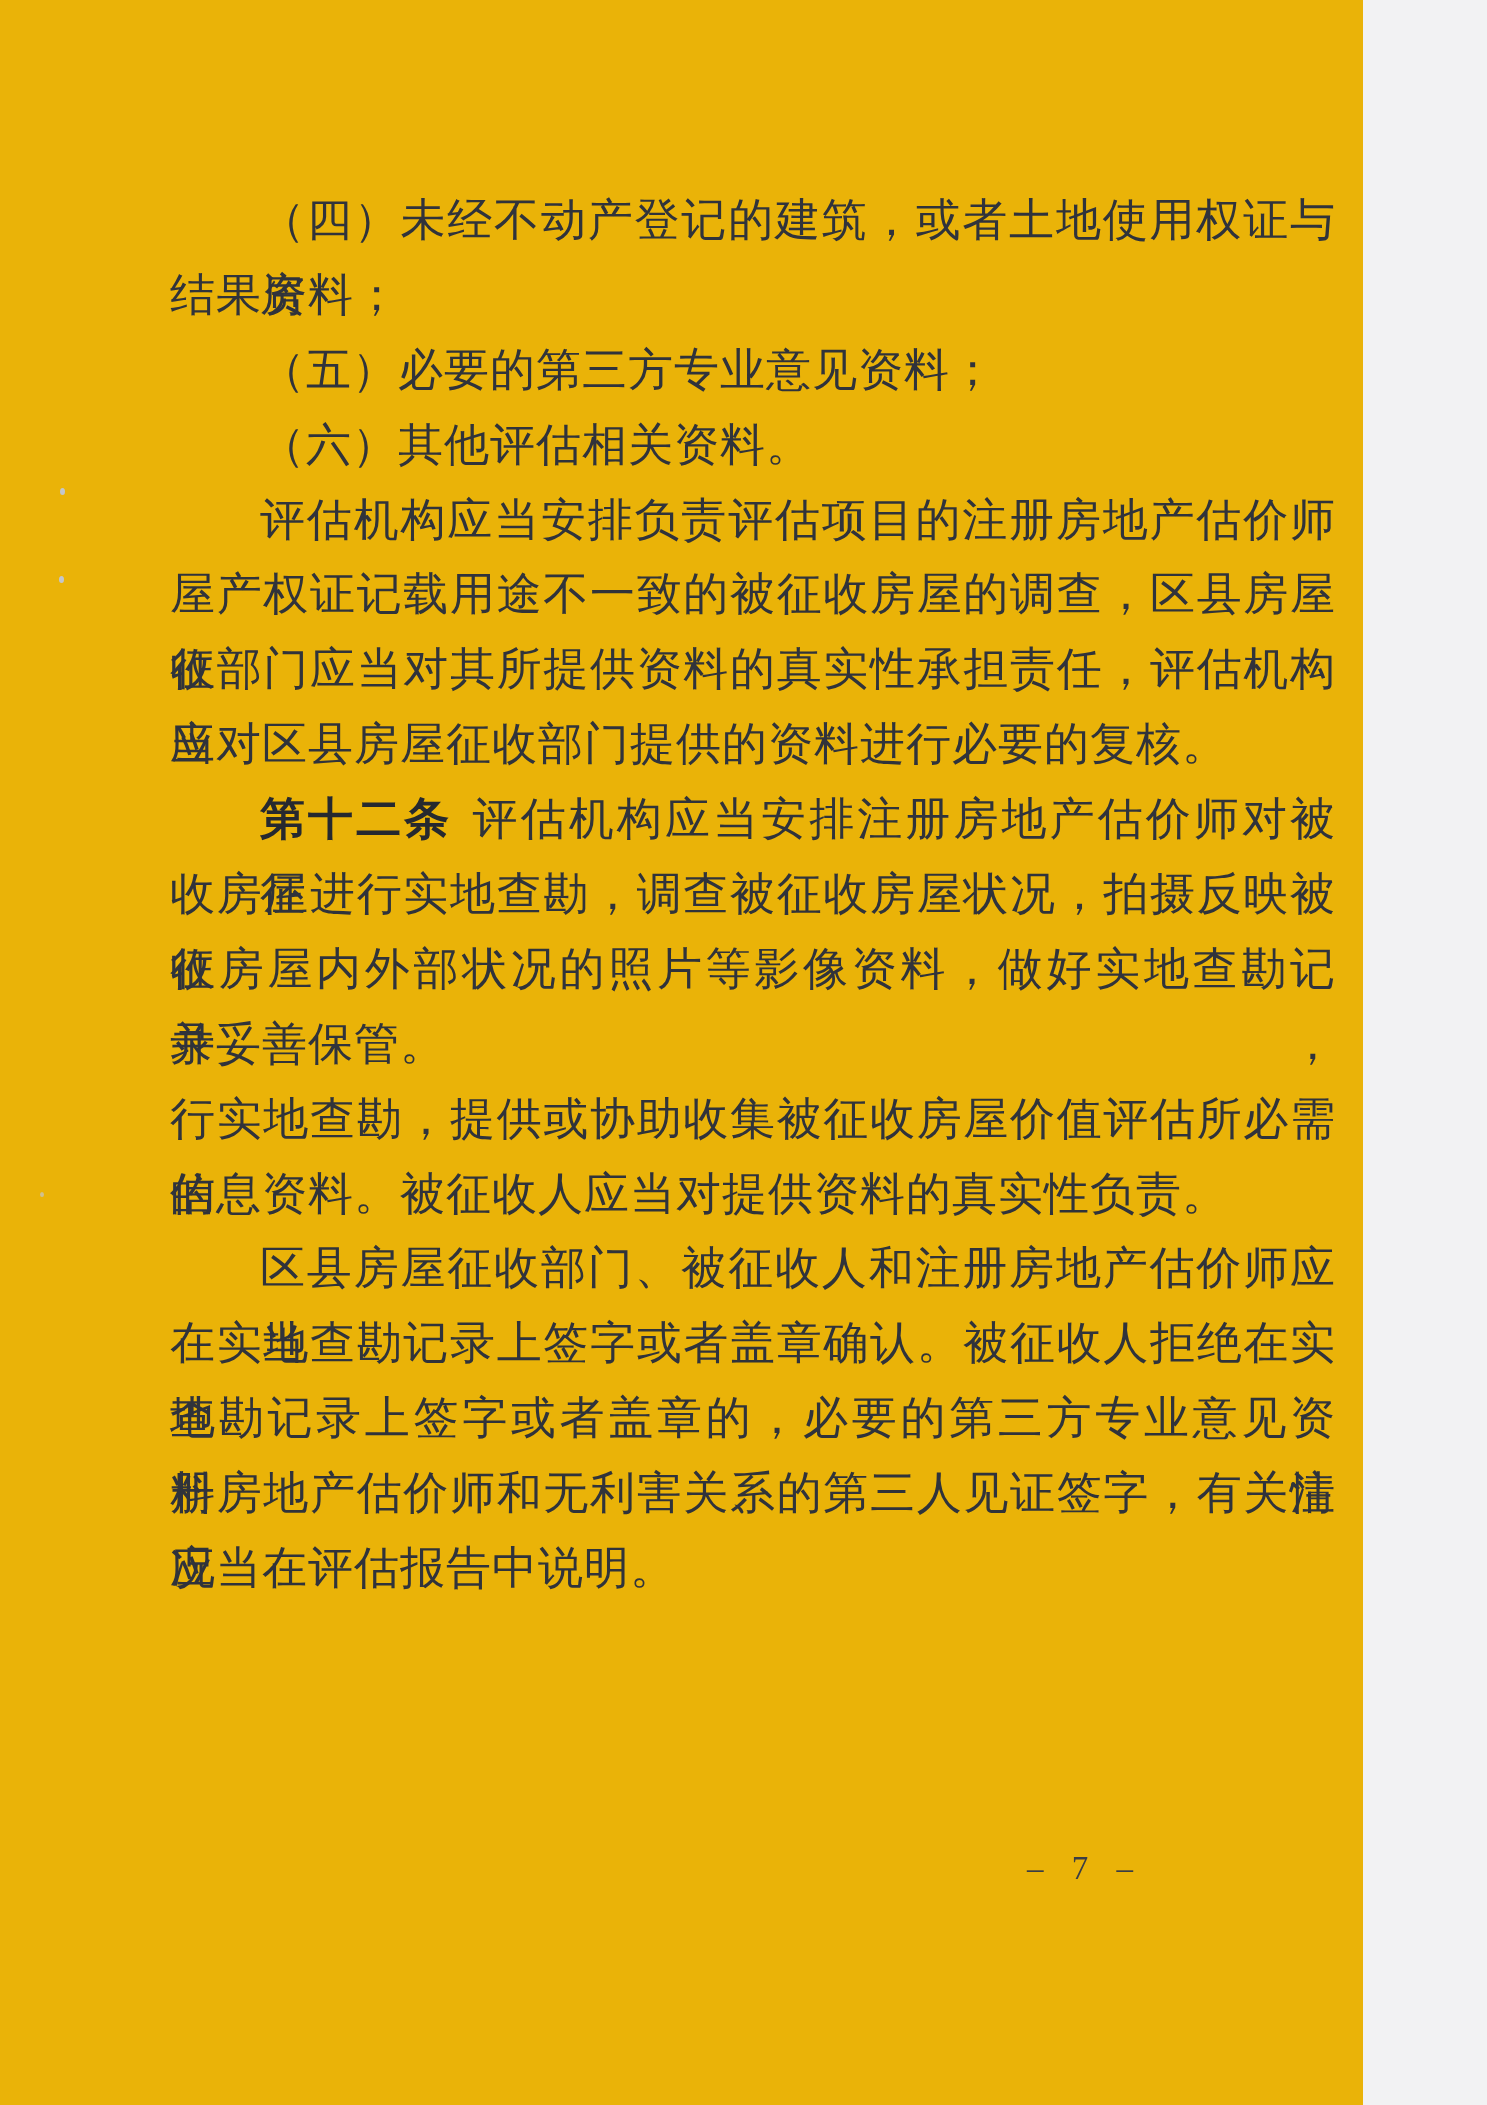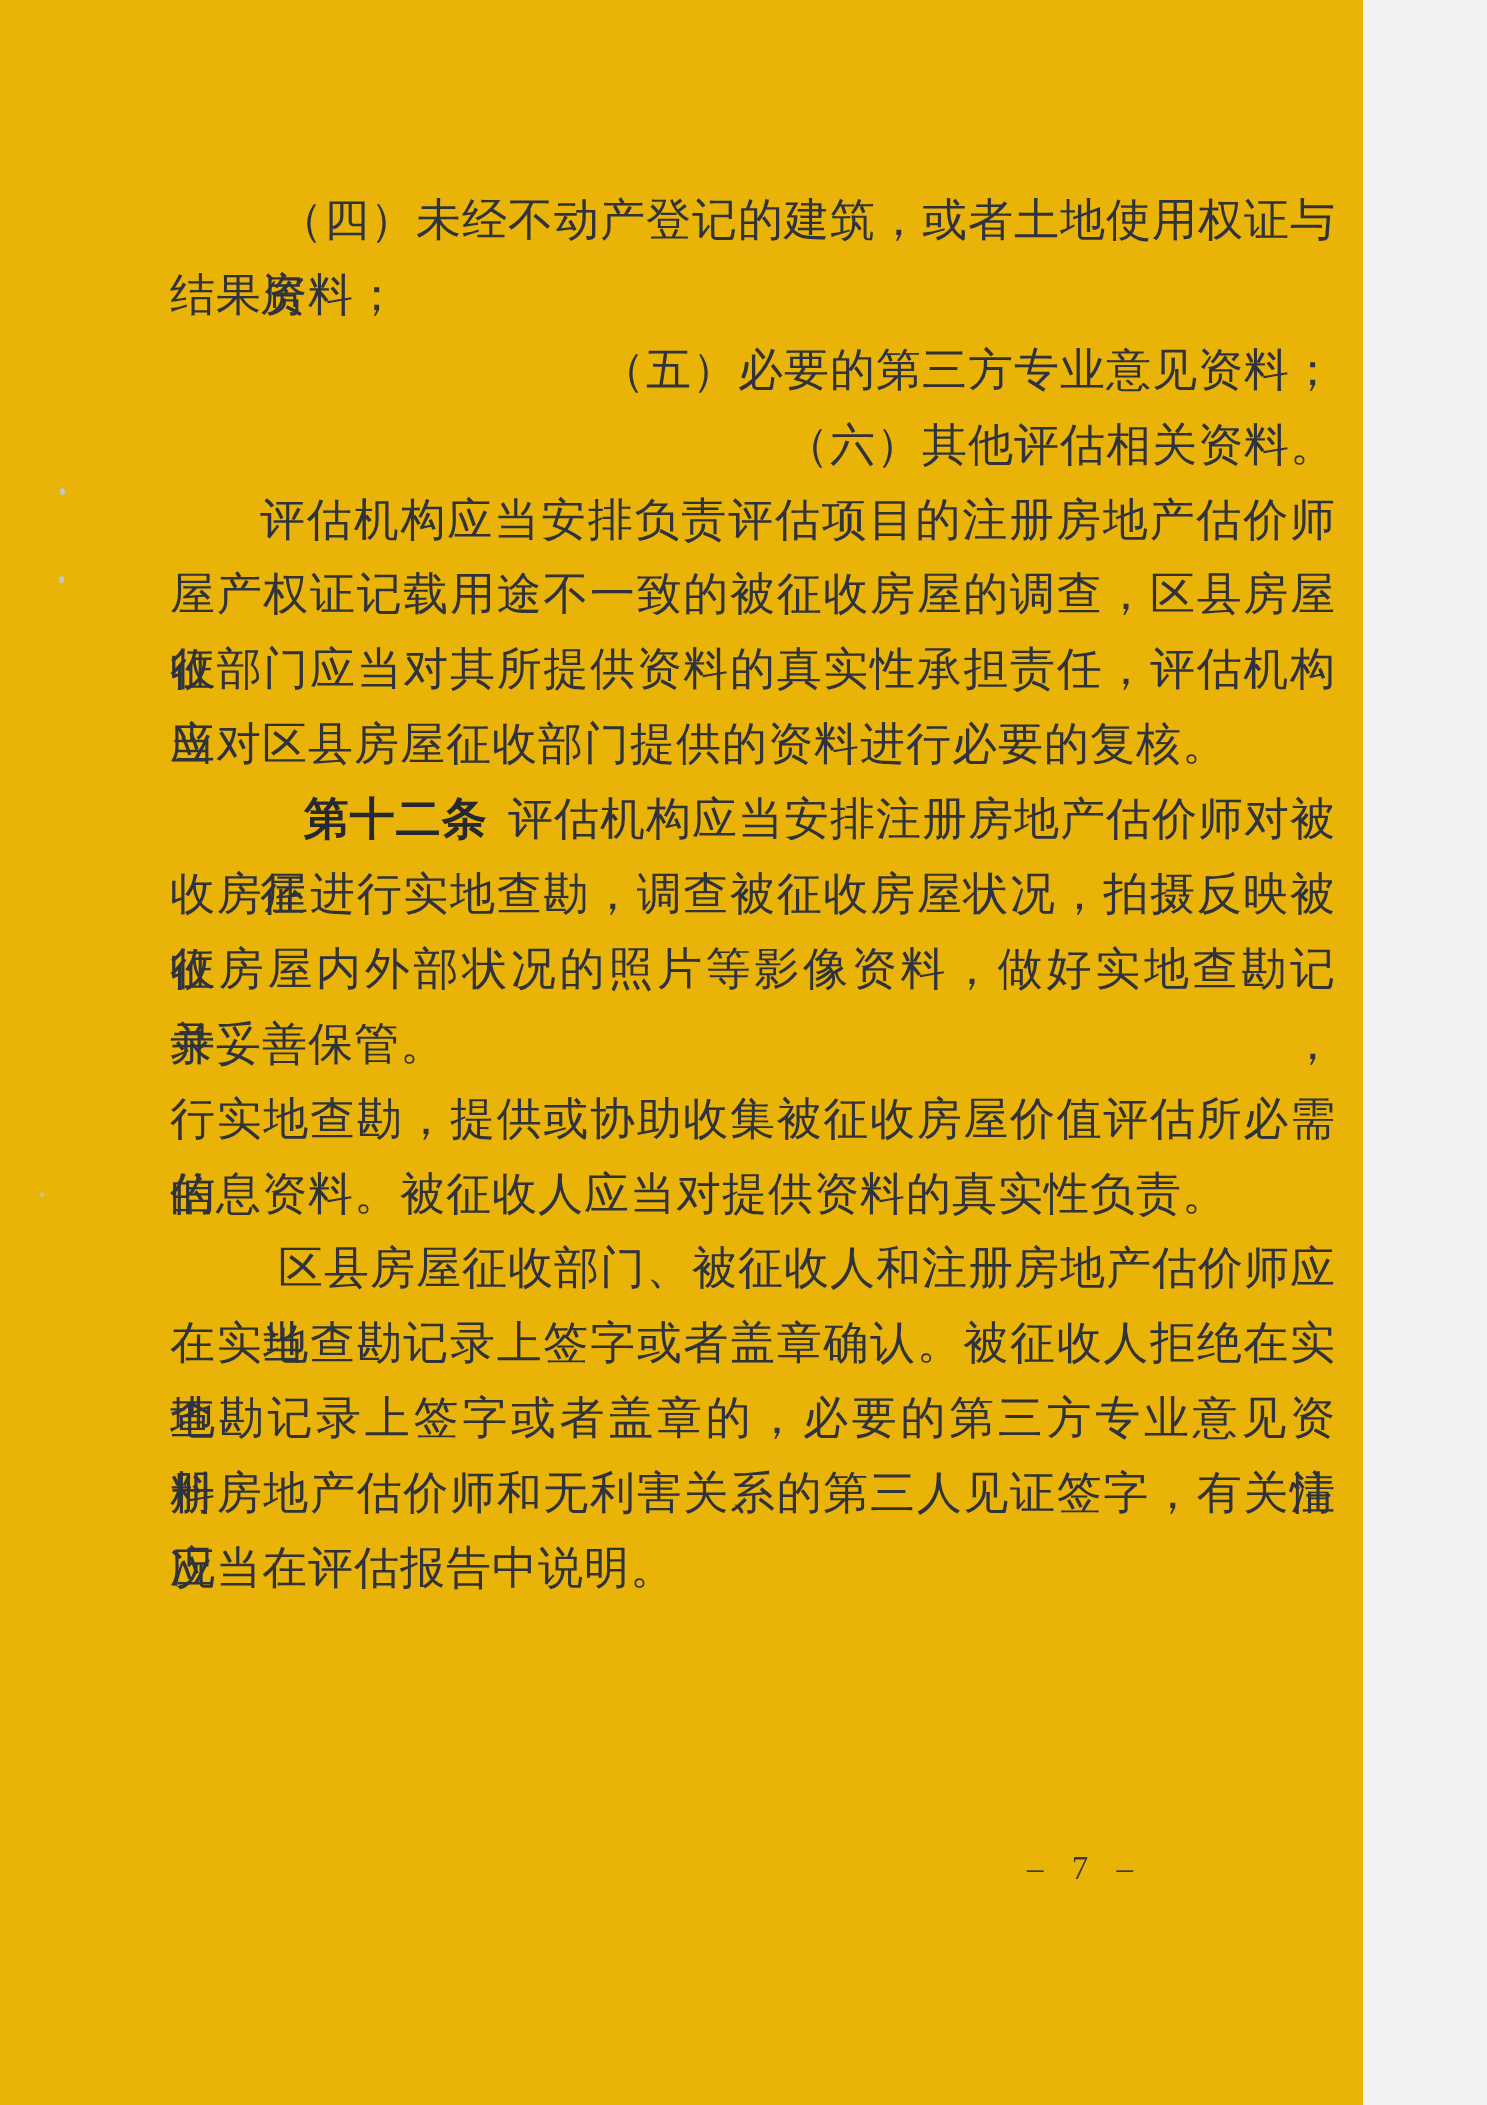--- a/index.html
+++ b/index.html
@@ -28,21 +28,21 @@
     letter-spacing:1px;
     white-space:nowrap;
     text-align:left;
   }
   .line.fill{
     white-space:normal;
     text-align:justify;
     text-align-last:justify;
     text-justify:inter-character;
   }
-  .line.indent{ padding-left:90px;text-align:right; }
+  .line.indent{ padding-left:90px; }
   .line.fill.indent{ padding-left:90px; width:1076px; }
   .article-no{
     font-weight:700;
     color:#26292f;
     margin-right:0.45em;
   }
   .page-number{
     position:absolute;
     top:1848px;
     right:220px;

